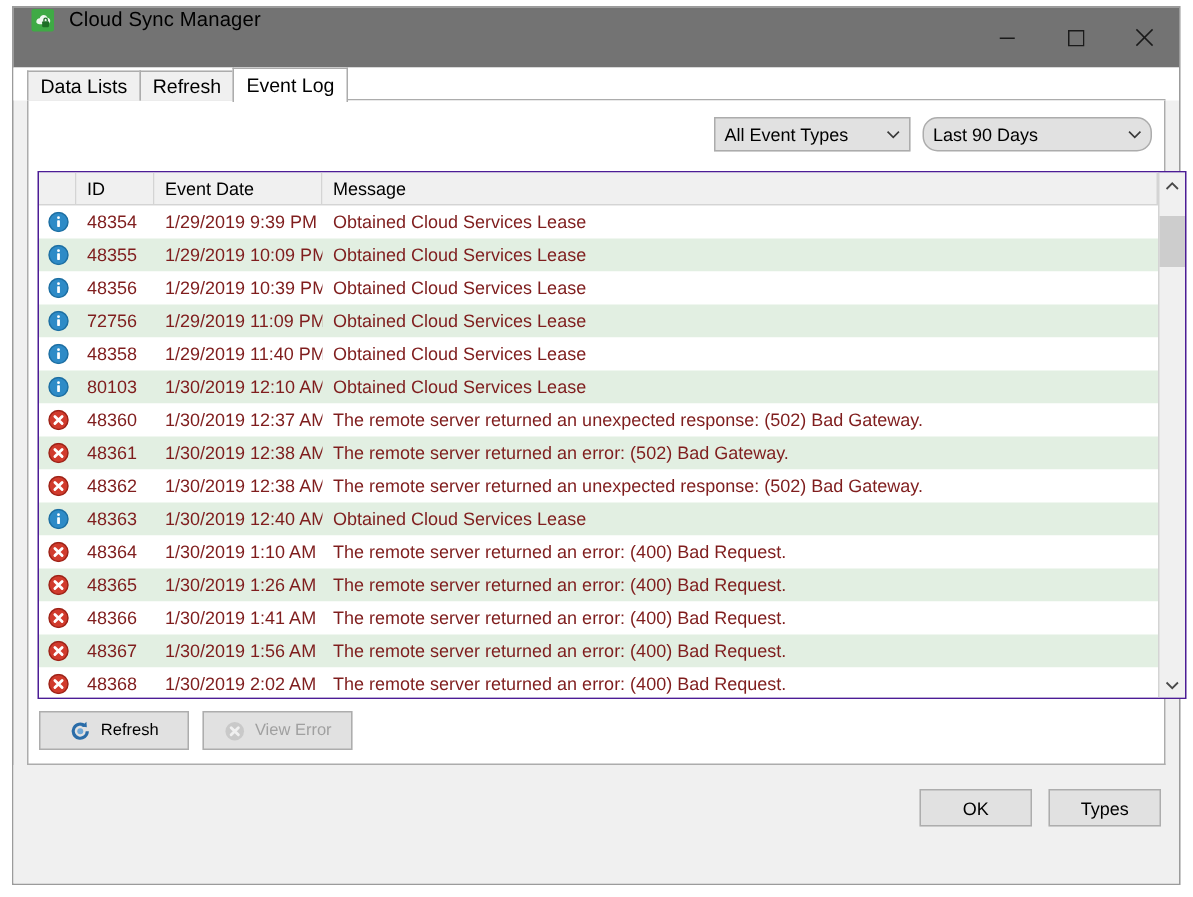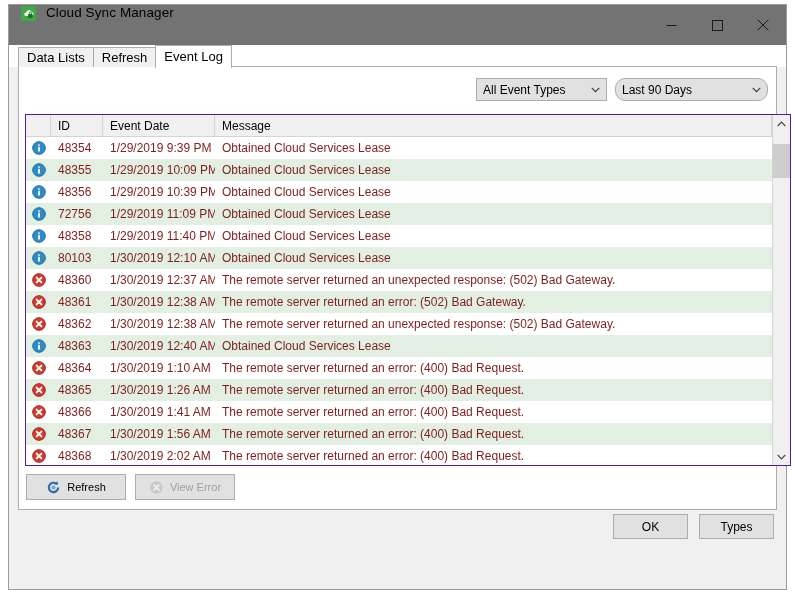--- a/index.html
+++ b/index.html
@@ -263,21 +263,21 @@
   #btn-view-error { width: 100px; }
   
   .footer {
     flex: 1;
     background: #f0f0f0;
     position: relative;
   }
   .footer-buttons {
     position: absolute;
     right: 12px;
-    top: 4px;
+    top: 16px;
     display: flex;
     gap: 11px;
   }
   .dlgbtn {
     width: 75px;
     height: 25px;
     background: #e1e1e1;
     border: 1px solid #adadad;
     box-sizing: border-box;
     font-size: 12px;

